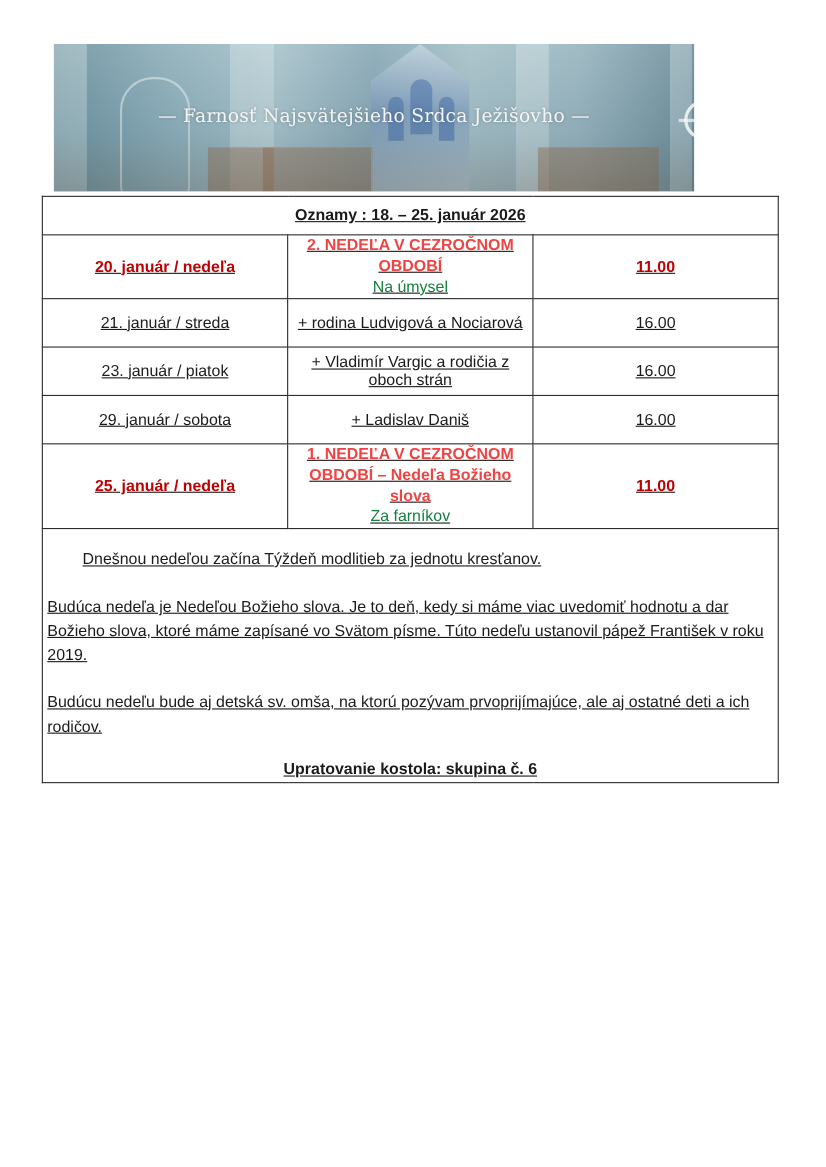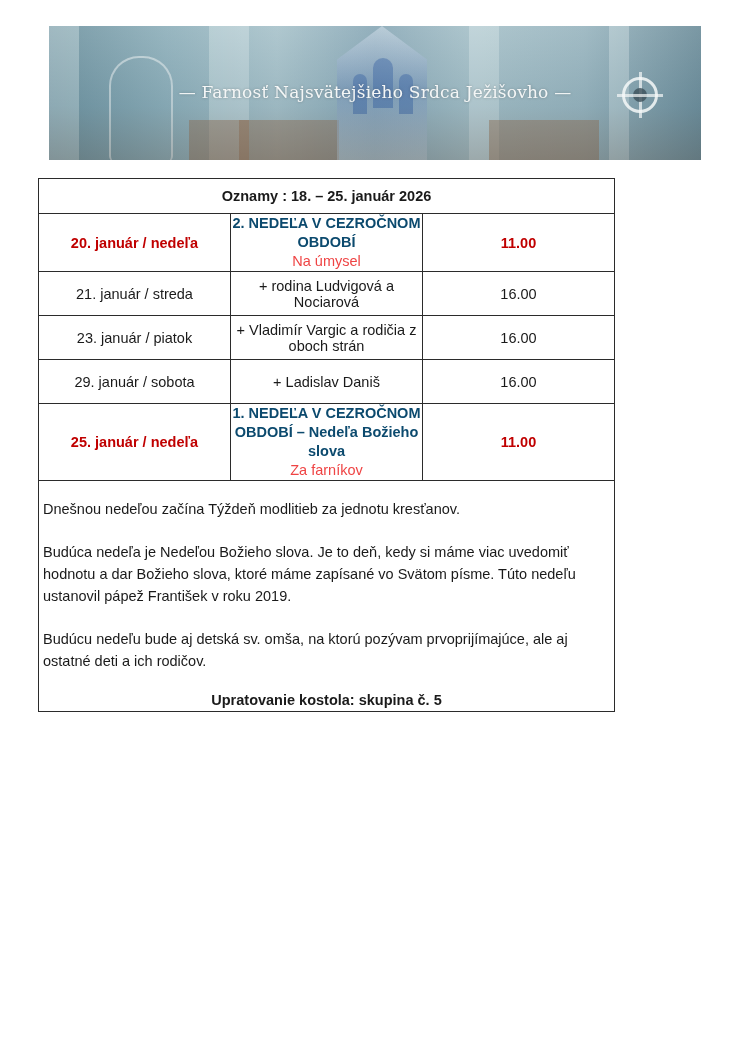--- a/index.html
+++ b/index.html
@@ -1,21 +1,21 @@
 <!DOCTYPE html>
 <html><head>
 <meta charset="utf-8">
 <style>
   html, body { margin: 0; padding: 0; background: #ffffff; }
   body { width: 751px; height: 1061px; position: relative; overflow: hidden;
          font-family: "Liberation Sans", "DejaVu Sans", sans-serif; color: #1a1a1a; }
 
   
   .banner {
-    position: absolute; left: 49px; top: 26px; width: 652px; height: 134px;
+    position: absolute; left: 49px; top: 40px; width: 582px; height: 134px;
     overflow: hidden;
     background: linear-gradient(90deg, #6f93a0 0%, #8fb0bb 18%, #a9c3cb 35%, #8aa9b7 50%, #a7c1c9 65%, #9ab6c0 82%, #6f8f9c 100%);
   }
   .banner .shade { position: absolute; inset: 0;
     background: linear-gradient(180deg, rgba(255,255,255,0.08) 0%, rgba(40,80,100,0.10) 60%, rgba(60,50,40,0.25) 100%); }
   .banner .pillar { position: absolute; top: 0; bottom: 0; background: rgba(230,240,242,0.35); }
   .banner .altar {
     position: absolute; left: 288px; top: 0; width: 90px; height: 134px;
     background: linear-gradient(180deg, rgba(220,230,240,0.5) 0%, rgba(120,150,190,0.55) 45%, rgba(190,205,215,0.55) 100%);
     clip-path: polygon(50% 0, 100% 25%, 100% 100%, 0 100%, 0 25%);
@@ -37,34 +37,34 @@
   .banner-logo {
     position: absolute; left: 573px; top: 51px; width: 36px; height: 36px; border-radius: 50%;
     border: 3px solid rgba(245,248,248,0.85); box-sizing: border-box;
   }
   .banner-logo::before { content: ""; position: absolute; left: 50%; top: -8px; width: 3px; height: 46px; margin-left: -1.5px; background: rgba(245,248,248,0.7); }
   .banner-logo::after { content: ""; position: absolute; top: 50%; left: -8px; height: 3px; width: 46px; margin-top: -1.5px; background: rgba(245,248,248,0.7); }
   .banner-logo .heart { position: absolute; left: 8px; top: 8px; width: 14px; height: 14px; background: rgba(60,80,90,0.8); border-radius: 50%; }
 
   
   .sheet { position: absolute; left: 38px; top: 178px; width: 674px; }
-  table.schedule { border-collapse: collapse; width: 577px; table-layout: fixed; }
+  table.schedule { border-collapse: collapse; width: 670px; table-layout: fixed; text-decoration: underline; }
   table.schedule td { border: 1.4px solid #2b2b2b; padding: 0; font-size: 14.5px; text-align: center; vertical-align: middle; }
   td.title-cell { height: 34px; font-weight: bold; font-size: 16px; }
   td.date { width: 162px; }
   td.time { width: 72px; }
   tr.row-normal td { height: 43px; }
   tr.row-feast td { color: #c00000; font-weight: bold; }
   tr.row-feast.first td { height: 56px; }
   tr.row-feast.last td { height: 44px; }
-  .intention-red { color: #0c4a6e; font-weight: bold; display: block; line-height: 19px; }
-  .intention-sub { color: #ef4444; font-weight: normal; display: block; line-height: 19px; }
+  .intention-red { color: #ef4444; font-weight: bold; display: block; line-height: 19px; }
+  .intention-sub { color: #15803d; font-weight: normal; display: block; line-height: 19px; }
   td.notes { text-align: left !important; vertical-align: top !important; height: 219px; padding: 0 4px !important; }
   .notes p { margin: 0; font-size: 14.5px; line-height: 22px; }
-  .notes .p1 { margin-top: 17px; }
+  .notes .p1 { margin-top: 17px; margin-left: 32px; }
   .notes .p2 { margin-top: 21px; }
   .notes .p3 { margin-top: 21px; }
   .notes .cleaning { text-align: center; font-weight: bold; margin-top: 17px; }
 </style>
 </head>
 <body>
 
 <div class="banner">
   <div class="pillar" style="left:0;width:30px;"></div>
   <div class="pillar" style="left:160px;width:40px;"></div>
@@ -129,18 +129,18 @@
         <span class="intention-sub">Za farníkov</span>
       </td>
       <td class="time">11.00</td>
     </tr>
 
     <tr>
       <td colspan="3" class="notes">
         <p class="p1">Dnešnou nedeľou začína Týždeň modlitieb za jednotu kresťanov.</p>
         <p class="p2">Budúca nedeľa je Nedeľou Božieho slova. Je to deň, kedy si máme viac uvedomiť hodnotu a dar Božieho slova, ktoré máme zapísané vo Svätom písme. Túto nedeľu ustanovil pápež František v roku 2019.</p>
         <p class="p3">Budúcu nedeľu bude aj detská sv. omša, na ktorú pozývam prvoprijímajúce, ale aj ostatné deti a ich rodičov.</p>
-        <p class="cleaning">Upratovanie kostola: skupina č. 5</p>
+        <p class="cleaning">Upratovanie kostola: skupina č. 6</p>
       </td>
     </tr>
   </tbody>
     </table>
 </div>
 
 </body></html>

